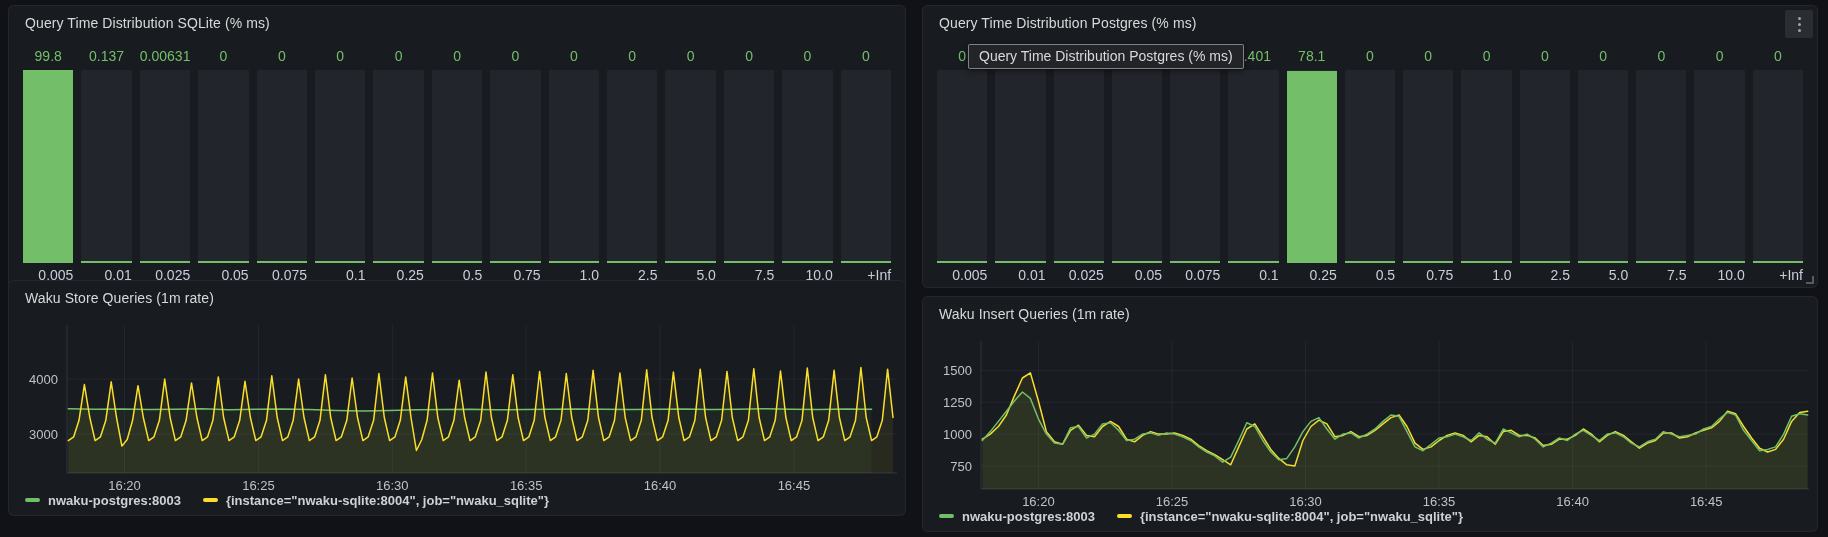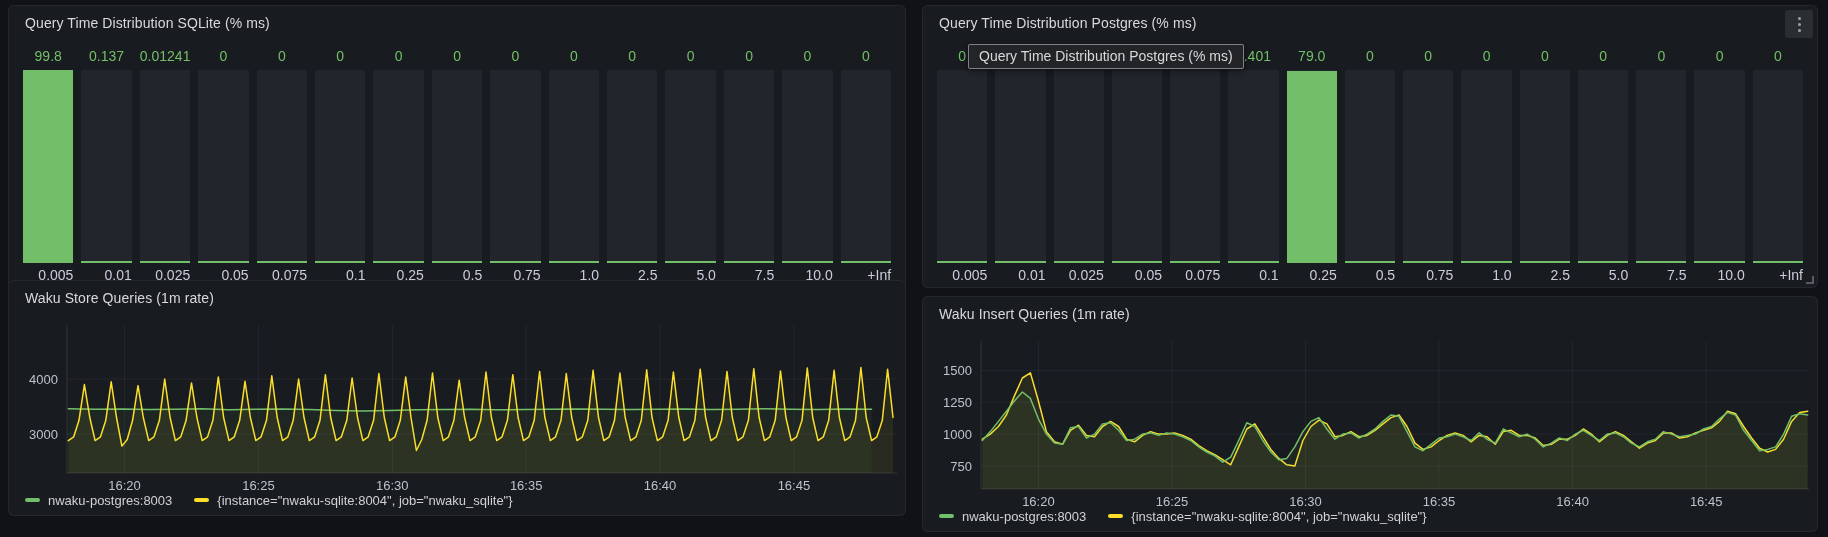--- a/index.html
+++ b/index.html
@@ -32,21 +32,21 @@
     cursor:pointer; z-index:15; }
   .kebab { display:flex; flex-direction:column; gap:3px; }
   .kebab i { width:3px; height:3px; border-radius:50%; background:#9fa2a8; display:block; }
   
   .resize-handle { position:absolute; right:3px; bottom:3px; width:8px; height:8px; cursor:nwse-resize;
     border-right:2px solid #585b62; border-bottom:2px solid #585b62; z-index:15; }
   
   .chart-mount { position:absolute; inset:0; }
   .chart-mount svg { position:absolute; left:0; top:0; }
   .legend { position:absolute; left:16px; bottom:5px; display:flex; gap:22px; align-items:center; height:20px; }
-  .legend-item { display:flex; align-items:center; gap:8px; cursor:pointer; }
+  .legend-item { display:flex; align-items:center; gap:8px; cursor:pointer;font-weight:bold; }
   .legend-item .swatch { width:15px; height:4px; border-radius:2px; }
   .legend-item .lbl { color:#d0d1d6; font-size:13px; white-space:nowrap; }
 </style>
 </head>
 <body>
 
 <div id="stage">
 
   <div class="panel" id="p1">
     <div class="panel-title">Query Time Distribution SQLite (% ms)</div>
@@ -59,21 +59,21 @@
           <div class="bar-label">0.005</div>
         </div>
         <div class="bar-col">
           <div class="bar-value">0.137</div>
           <div class="bar-track">
             <div class="bar-fill" style="background: rgb(115, 191, 105); height: 2px;"></div>
           </div>
           <div class="bar-label">0.01</div>
         </div>
         <div class="bar-col">
-          <div class="bar-value">0.01241</div>
+          <div class="bar-value">0.00631</div>
           <div class="bar-track">
             <div class="bar-fill" style="background: rgb(115, 191, 105); height: 2px;"></div>
           </div>
           <div class="bar-label">0.025</div>
         </div>
         <div class="bar-col">
           <div class="bar-value">0</div>
           <div class="bar-track">
             <div class="bar-fill" style="background: rgb(115, 191, 105); height: 2px;"></div>
           </div>
@@ -205,21 +205,21 @@
           <div class="bar-label">0.075</div>
         </div>
         <div class="bar-col">
           <div class="bar-value">0.401</div>
           <div class="bar-track">
             <div class="bar-fill" style="background: rgb(115, 191, 105); height: 2px;"></div>
           </div>
           <div class="bar-label">0.1</div>
         </div>
         <div class="bar-col">
-          <div class="bar-value">79.0</div>
+          <div class="bar-value">78.1</div>
           <div class="bar-track">
             <div class="bar-fill" style="background: rgb(115, 191, 105); height: 99.6%;"></div>
           </div>
           <div class="bar-label">0.25</div>
         </div>
         <div class="bar-col">
           <div class="bar-value">0</div>
           <div class="bar-track">
             <div class="bar-fill" style="background: rgb(115, 191, 105); height: 2px;"></div>
           </div>

